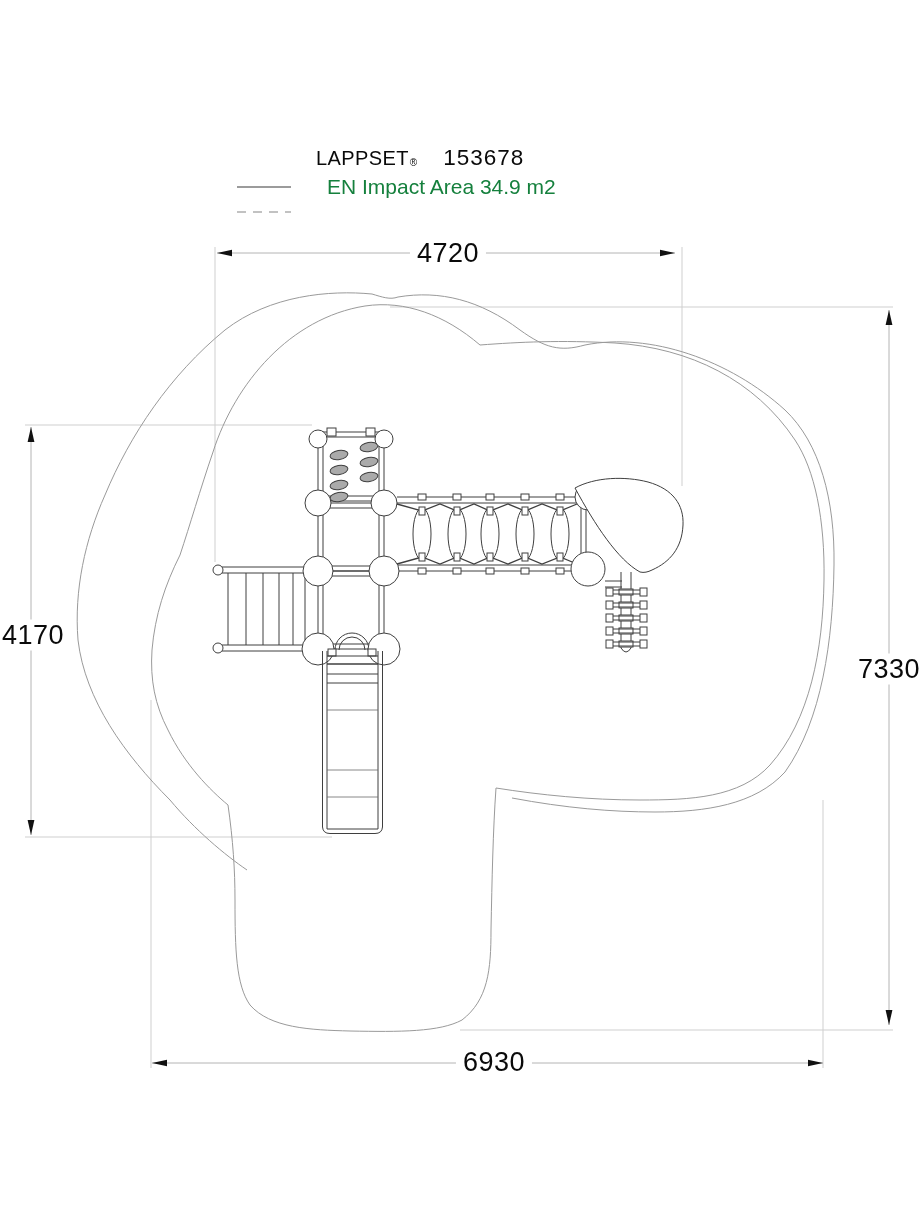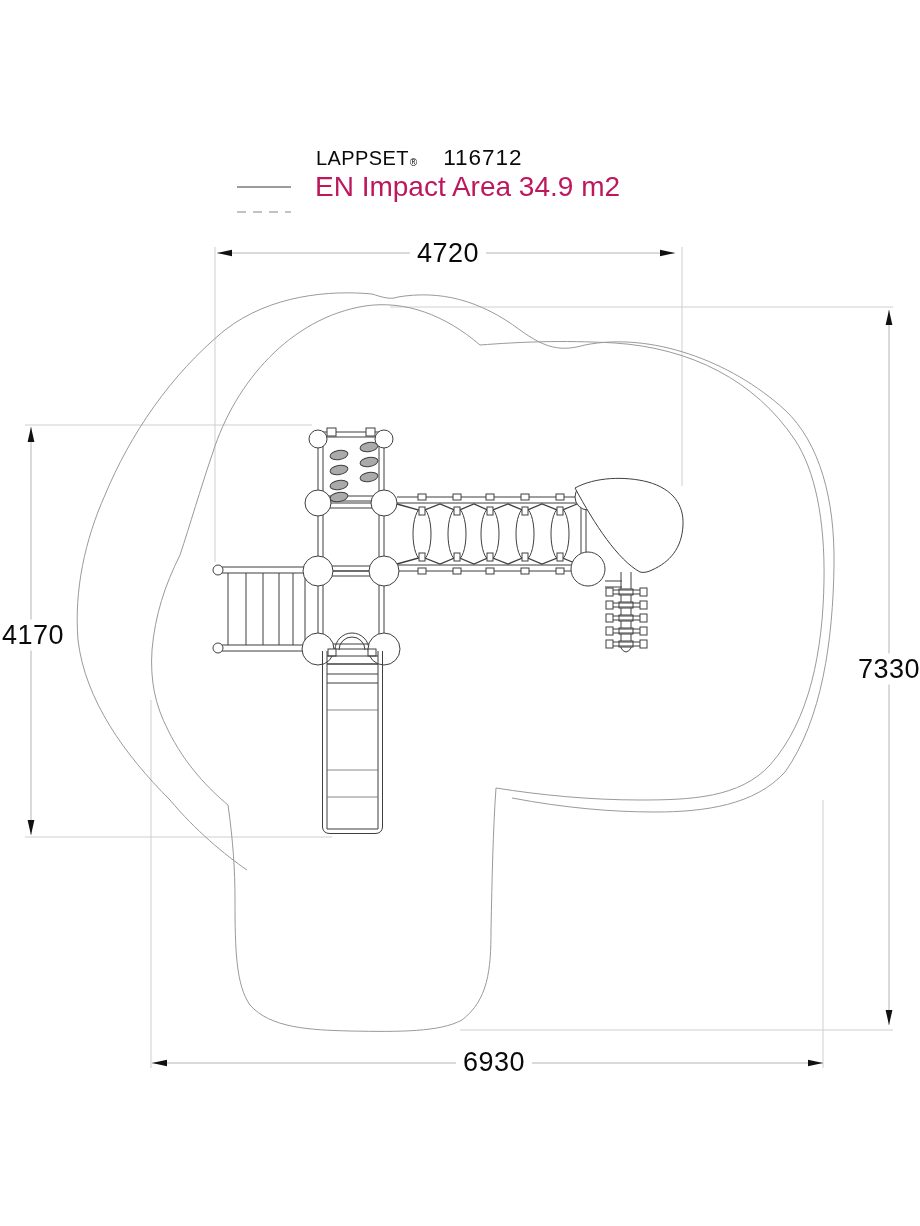--- a/index.html
+++ b/index.html
@@ -30,21 +30,21 @@
   .brand{font-weight:400;font-size:20px;letter-spacing:.4px}
   .reg{font-size:10px;position:relative;top:1px;margin-left:1px}
   .code{font-size:22.5px;margin-left:26px;letter-spacing:1px}
 
   .legend-row{position:absolute;left:237px;height:24px;display:flex;align-items:center;white-space:nowrap}
   .legend-row.r1{top:175px}
   .legend-row.r2{top:200px}
   .sw{width:54px;height:2px;flex:0 0 54px}
   .sw.solid{background:#9b9b9b}
   .sw.dashed{background:repeating-linear-gradient(90deg,#c2c2c2 0 9px,transparent 9px 16px)}
-  .legend-label{margin-left:24px;font-size:28px;color:#be185d}
+  .legend-label{margin-left:36px;font-size:21px;color:#15803d}
 
   .dim-label{
     position:absolute;transform:translate(-50%,-50%);
     font-size:27px;line-height:1;letter-spacing:.5px;
     background:#fff;padding:2px 7px;white-space:nowrap;color:var(--textcolor);text-align:right;
   }
 </style>
 </head>
 <body data-name="drawing-sheet">
 
@@ -268,21 +268,21 @@
       <line x1="327" y1="683" x2="378" y2="683"></line>
       <line class="thin" x1="327" y1="710" x2="378" y2="710"></line>
       <line class="thin" x1="327" y1="770" x2="378" y2="770"></line>
       <line class="thin" x1="327" y1="797" x2="378" y2="797"></line>
     </g>
 
   </g>
 </svg>
 
 <div class="brand-line" data-name="header">
-  <span class="brand" data-name="brand-logo">LAPPSET</span><span class="reg" data-name="registered-mark">®</span><span class="code" data-name="product-code">116712</span>
+  <span class="brand" data-name="brand-logo">LAPPSET</span><span class="reg" data-name="registered-mark">®</span><span class="code" data-name="product-code">153678</span>
 </div>
 
 <div class="legend-row r1" data-name="legend-item-impact-area">
   <div class="sw solid" data-name="legend-line-solid"></div>
   <div class="legend-label" data-name="legend-label">EN Impact Area 34.9 m2</div>
 </div>
 <div class="legend-row r2" data-name="legend-item-falling-space">
   <div class="sw dashed" data-name="legend-line-dashed"></div>
 </div>
 

